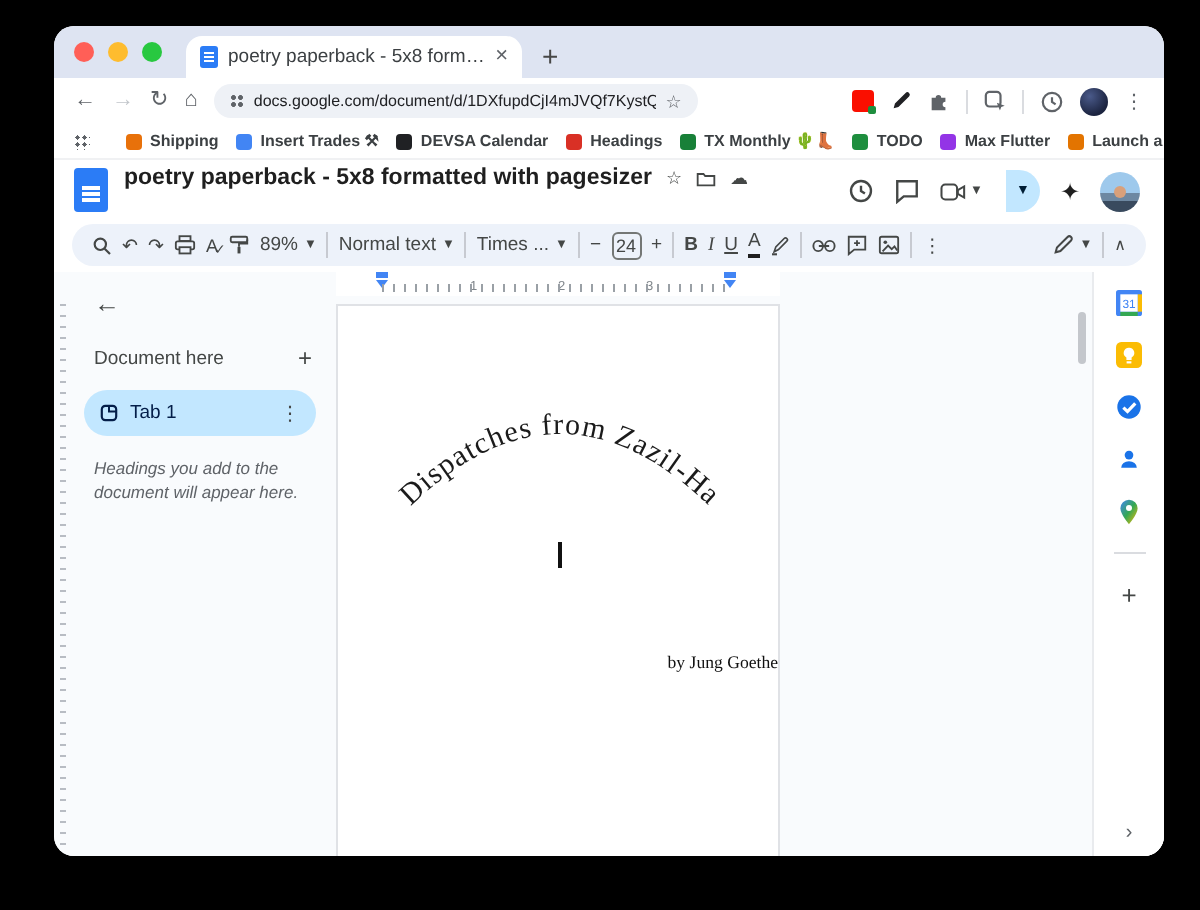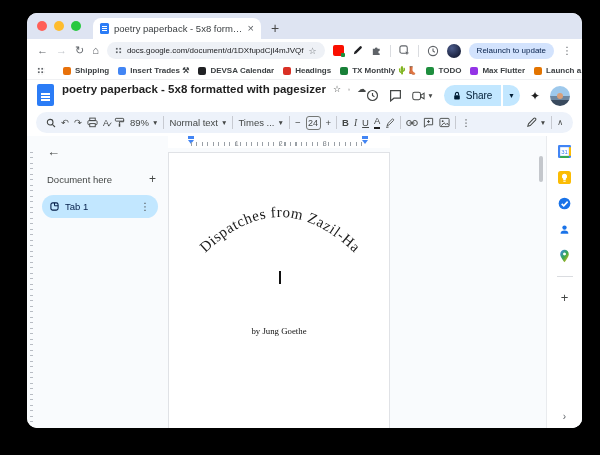--- a/index.html
+++ b/index.html
@@ -115,21 +115,21 @@
   .mk::after { content:""; position:absolute; left:-3.5px; top:2px; border:3.5px solid transparent; border-top:4.5px solid #4285f4; }
   .mk-left{left:23px}.mk-right{left:197px}
 
   .canvas { flex:1; position:relative; min-height:0; }
   .page { position:absolute; left:2px; top:4px; bottom:-2px; width:222px; background:#fff;
           border:1px solid #e0e2e6; }
   .curve-svg { position:absolute; left:0; top:15px; width:222px; height:112px; }
   .cursor { position:absolute; left:50%; top:118px; width:1.5px; height:13px; background:#111; }
   .subtitle { position:absolute; top:137px; left:8px; right:8px; text-align:center;
               font-family:"Liberation Serif", serif; font-size:8.8px; color:#111; line-height:1.6; }
-  .author { position:absolute; top:173px; left:0; right:0; text-align:center;
+  .author { position:absolute; top:173px; left:0; right:0; text-align:right;
             font-family:"Liberation Serif", serif; font-size:8.8px; color:#111; }
   .scrollthumb { position:absolute; right:3px; top:8px; width:4px; height:26px; border-radius:2px; background:#c4c7cc; }
 
   .spanel { width:36px; flex:none; background:#fff; border-left:1px solid #e9ebee;
             display:flex; flex-direction:column; align-items:center; padding:9px 0 6px; gap:13px; }
   .sp-div { width:16px; height:1px; background:#dadce0; }
   .sp-plus { font-size:13px; color:#444746; }
   .sp-chev { margin-top:auto; color:#5f6368; font-size:10px; }
 
   svg { display:block; }
@@ -175,21 +175,20 @@
       <svg width="11" height="11" viewBox="0 0 12 12">
           <rect x="1" y="1" width="8" height="8" rx="2" fill="none" stroke="#5f6368" stroke-width="1.2"></rect>
           <path d="M7 7 l4.3 1.6 -1.9.7 -.7 1.9 z" fill="#5f6368"></path>
         </svg>
       <span class="vdiv"></span>
       <svg width="12" height="12" viewBox="0 0 12 12">
           <circle cx="6" cy="6" r="4.6" fill="none" stroke="#5f6368" stroke-width="1.1"></circle>
           <path d="M6 3.6 V6 L7.8 7.2" fill="none" stroke="#5f6368" stroke-width="1.1"></path>
         </svg>
       <span class="avatar-br"></span>
-      <span class="relaunch">Relaunch to update</span>
       <span class="kebab">⋮</span>
     </div>
   </div>
 
   <div class="bmbar">
     <span class="appsgrid"></span>
     <span class="vdiv"></span>
     <span class="bm">
         <span class="fav" style="background-color: rgb(232, 113, 10);"></span>
         <span>Shipping</span>
@@ -246,27 +245,20 @@
           <path d="M1.5 1.5 h9 v7 h-6 l-3 2.5 z" fill="none" stroke="#444746" stroke-width="1.1"></path>
         </svg>
       <span style="display:flex;align-items:center;gap:2px">
         <svg width="13" height="10" viewBox="0 0 14 10">
             <rect x=".8" y="1" width="8.4" height="8" rx="2" fill="none" stroke="#444746" stroke-width="1.1"></rect>
             <path d="M9.6 4 L13 2 v6 L9.6 6 z" fill="none" stroke="#444746" stroke-width="1.1"></path>
           </svg>
         <span class="caret">▼</span>
       </span>
       <span class="share">
-        <span class="share-main">
-          <svg width="8" height="10" viewBox="0 0 10 12">
-              <rect x="1.5" y="5" width="7" height="5.5" rx="1" fill="#001d35"></rect>
-              <path d="M3 5 V3.5 a2 2 0 0 1 4 0 V5" fill="none" stroke="#001d35" stroke-width="1.4"></path>
-            </svg>
-          <span>Share</span>
-        </span>
         <span class="share-drop">▼</span>
       </span>
       <span class="sparkle">✦</span>
       <span class="avatar-docs"></span>
     </div>
   </div>
 
   <div class="tbrow">
     <div class="tbpill">
       <svg width="10" height="10" viewBox="0 0 12 12">
@@ -353,20 +345,21 @@
         <span class="dt-plus">+</span>
       </div>
       <div class="tabpill">
         <svg width="9" height="9" viewBox="0 0 10 10">
             <rect x="1" y="1" width="8" height="8" rx="2" fill="none" stroke="#041e49" stroke-width="1.2"></rect>
             <path d="M5 1 v3.2 h4" fill="none" stroke="#041e49" stroke-width="1.1"></path>
           </svg>
         <span class="lbl">Tab 1</span>
         <span class="tp-kebab">⋮</span>
       </div>
+      <div class="hint">Headings you add to the document will appear here.</div>
     </div>
 
     <div class="canvas-col">
       <div class="h-ruler">
         <div class="ruler-strip">
           <span class="rn rn1">1</span>
           <span class="rn rn2">2</span>
           <span class="rn rn3">3</span>
           <span class="mk mk-left"></span>
           <span class="mk mk-right"></span>

